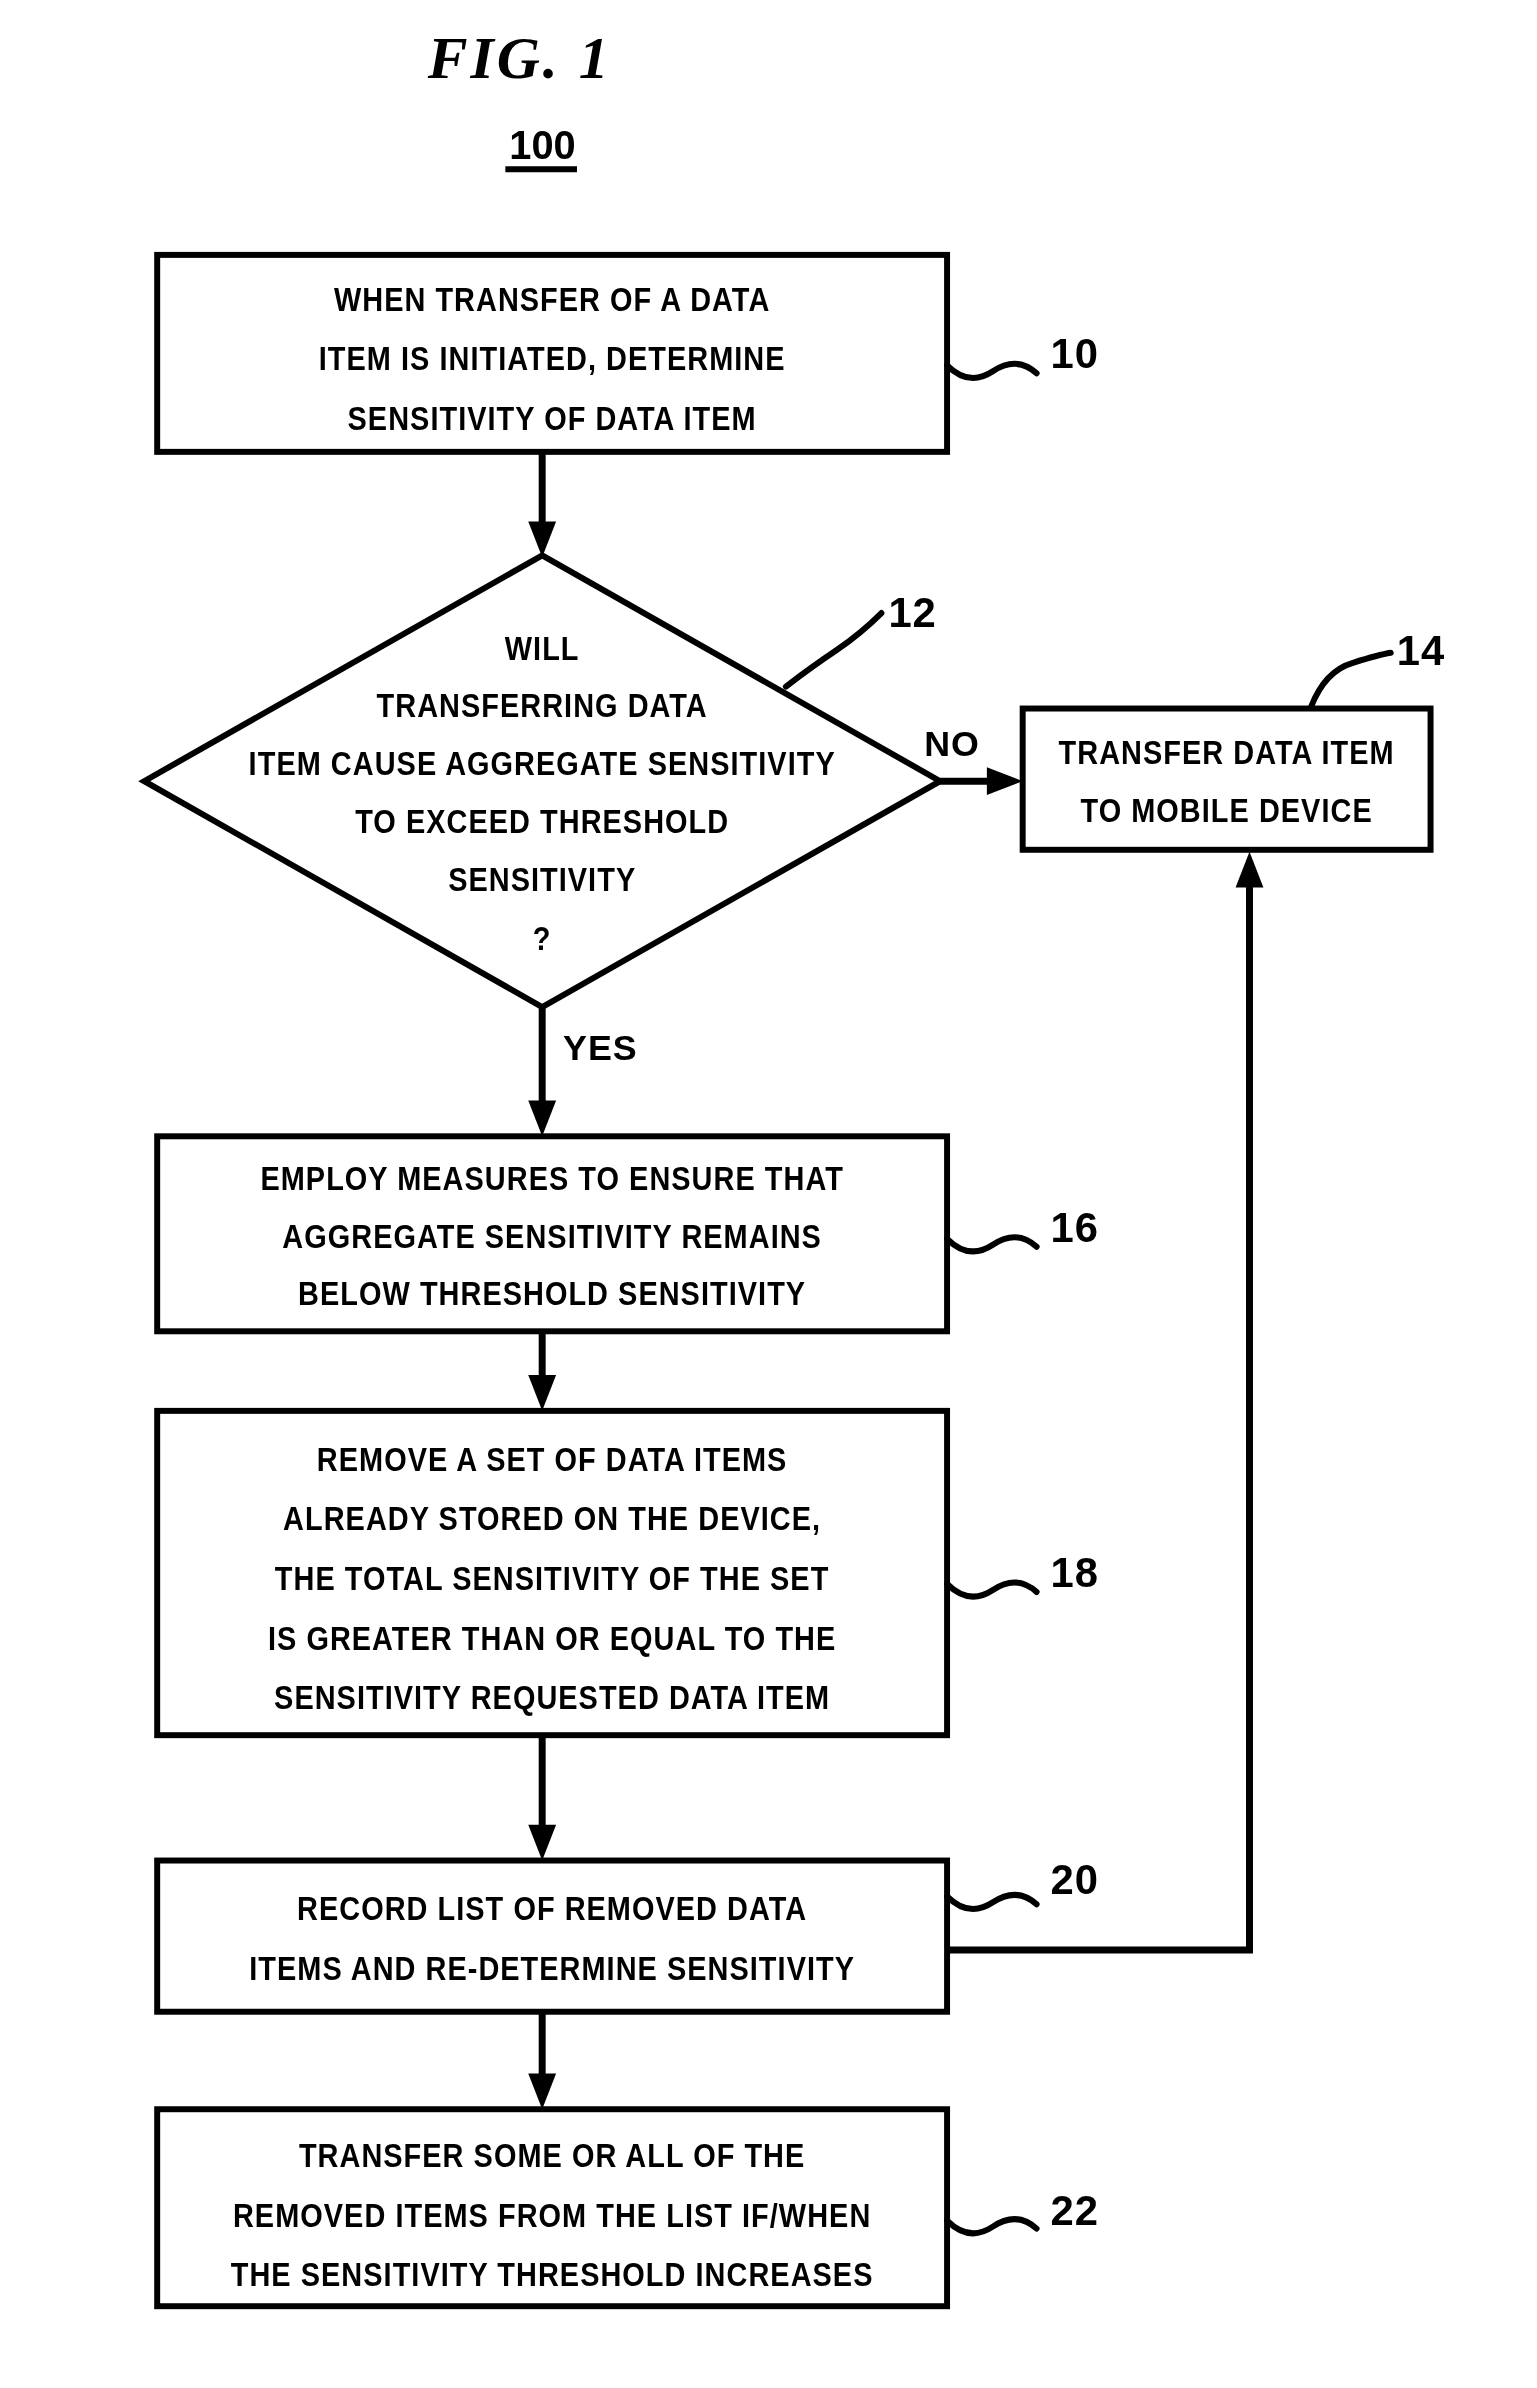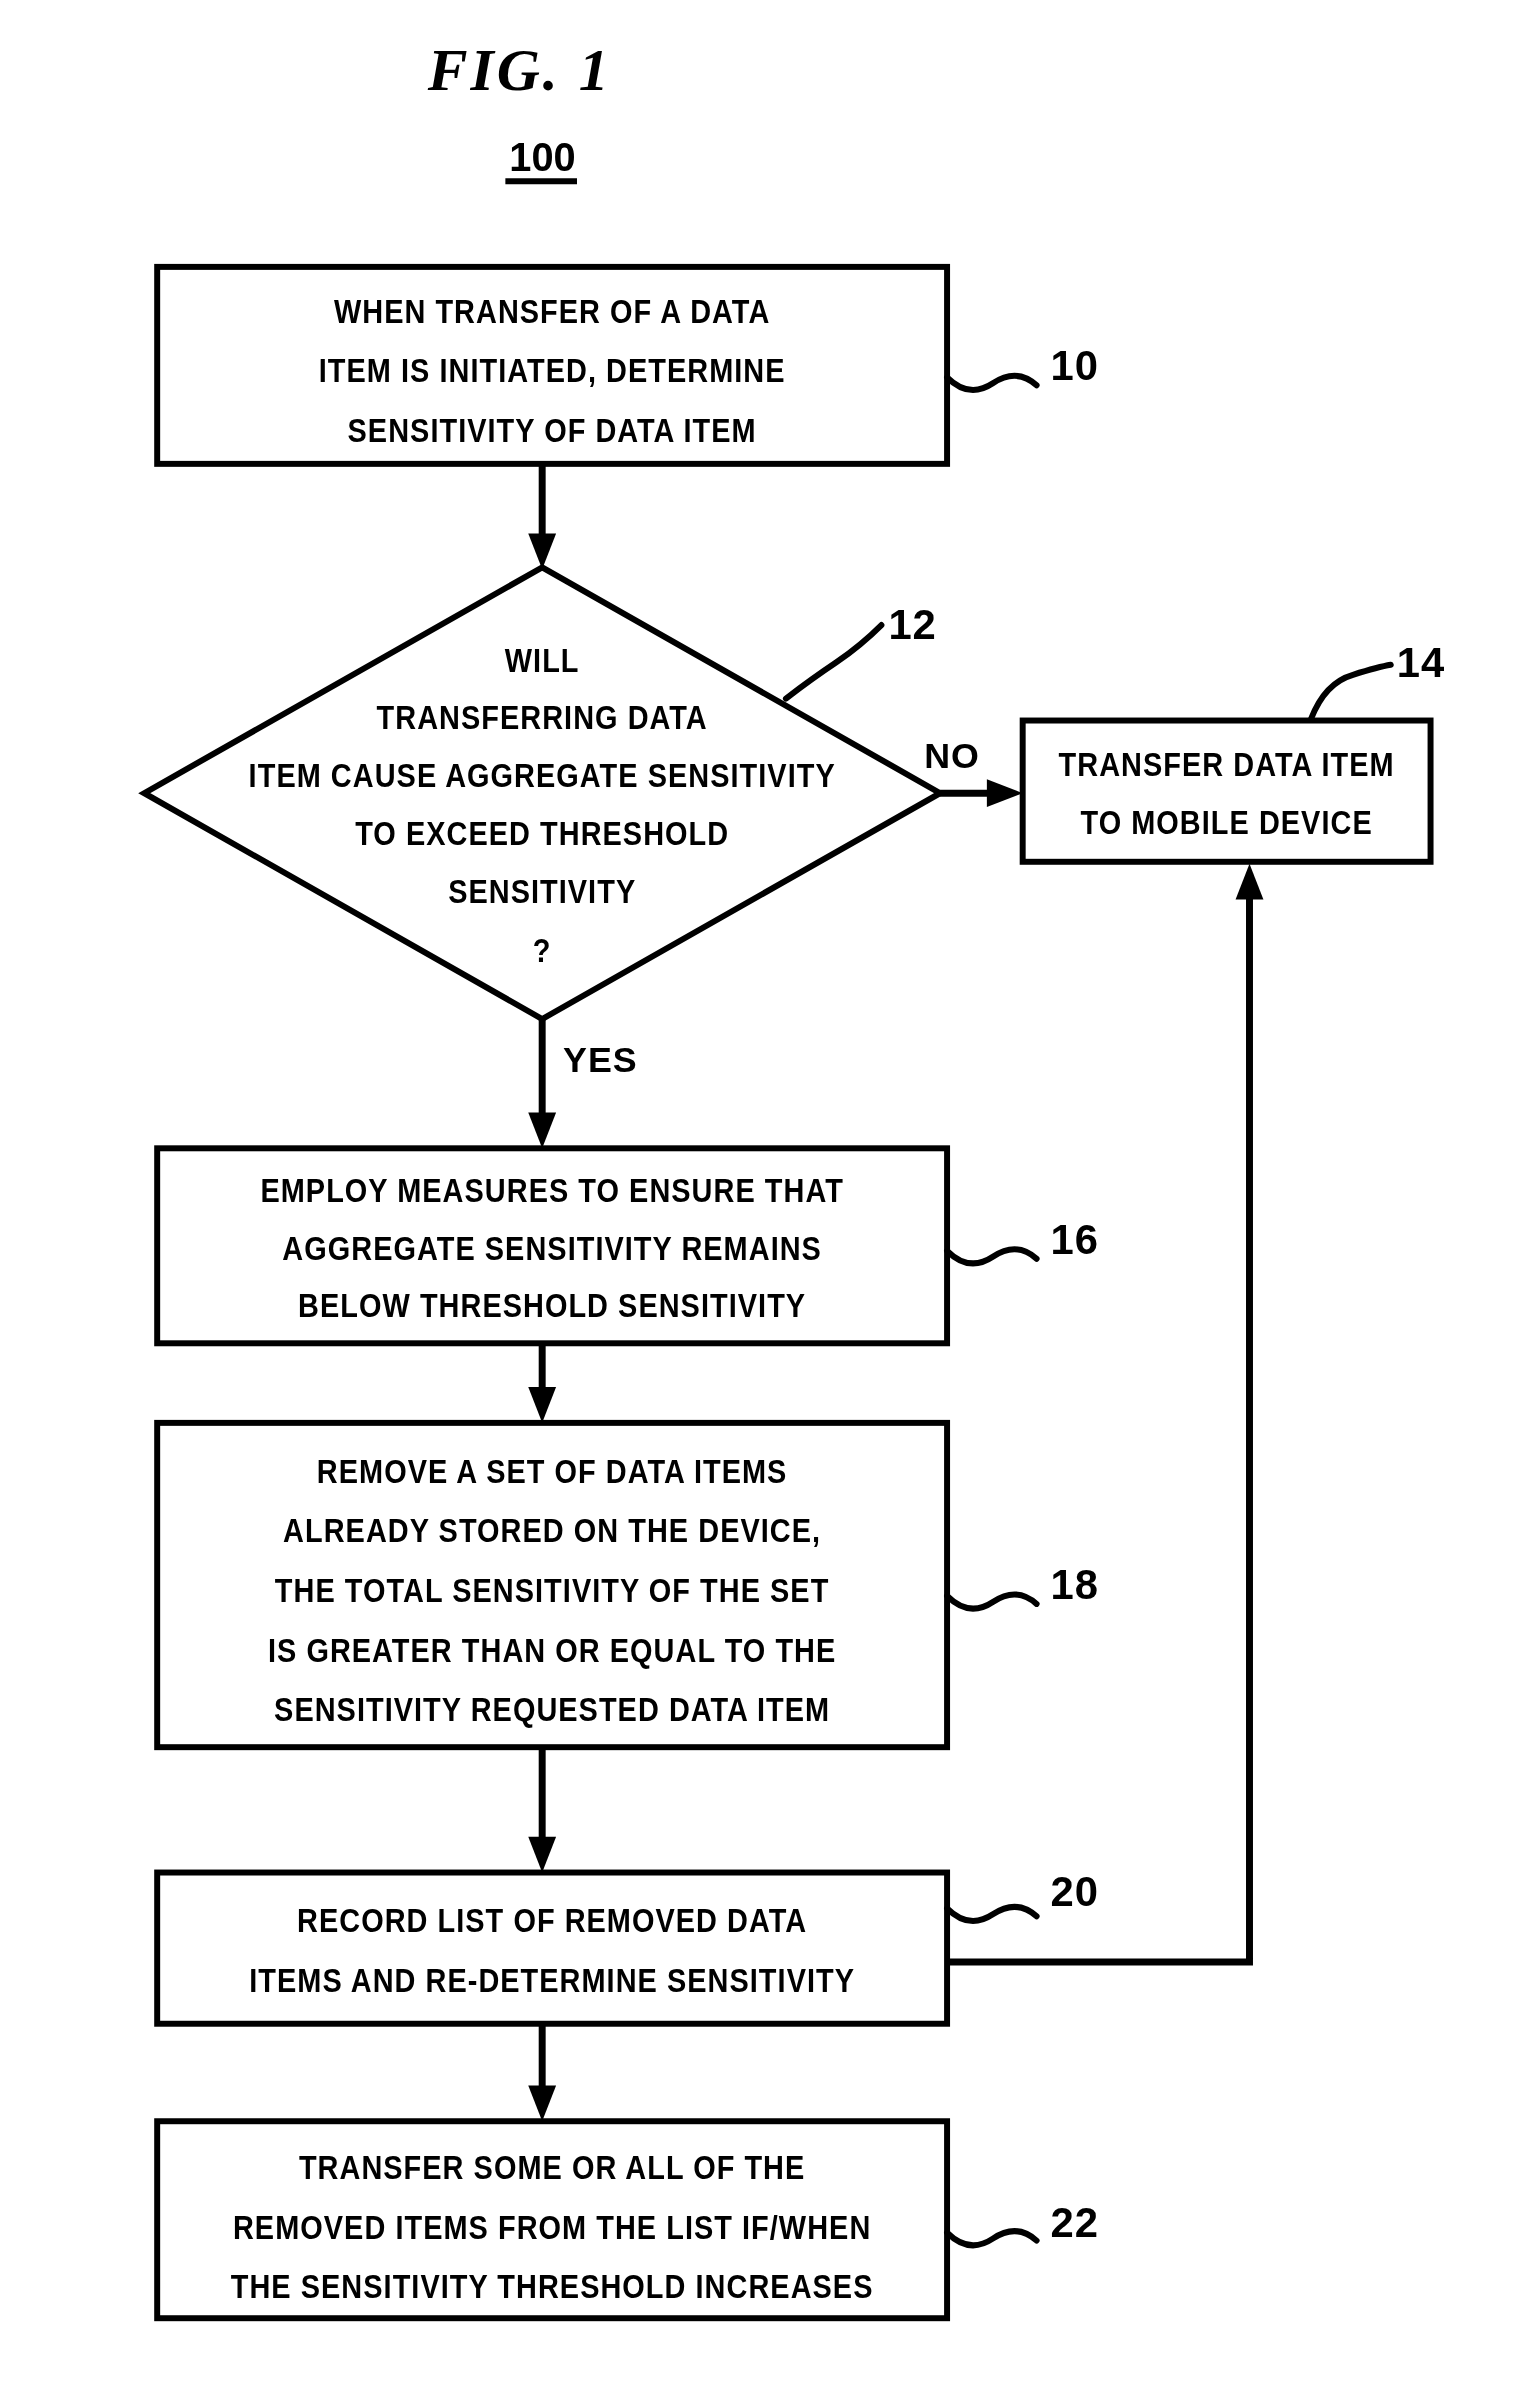--- a/index.html
+++ b/index.html
@@ -11,21 +11,21 @@
   body {
     width: 1537px;
     height: 2388px;
     position: relative;
     overflow: hidden;
     font-family: "Liberation Sans", sans-serif;
     color: #000000;
   }
   #figure-root {
     position: absolute;
-    left: 0; top: 12px;
+    left: 0; top: 0;
     width: 1537px;
     height: 2080px;
   }
   svg#flowchart {
     display: block;
     width: 1537px;
     height: 2388px;
   }
   
   .shape-outline {

